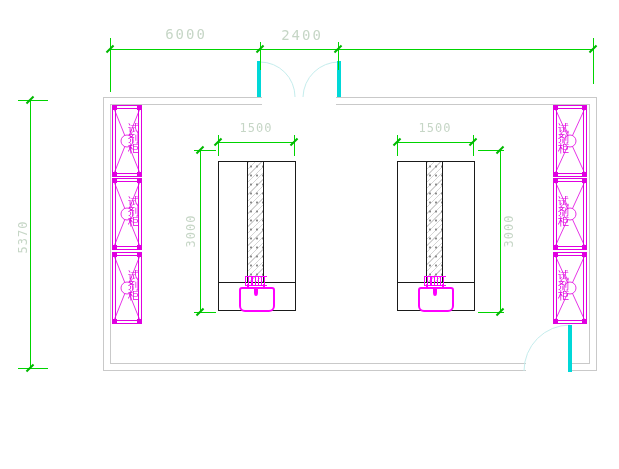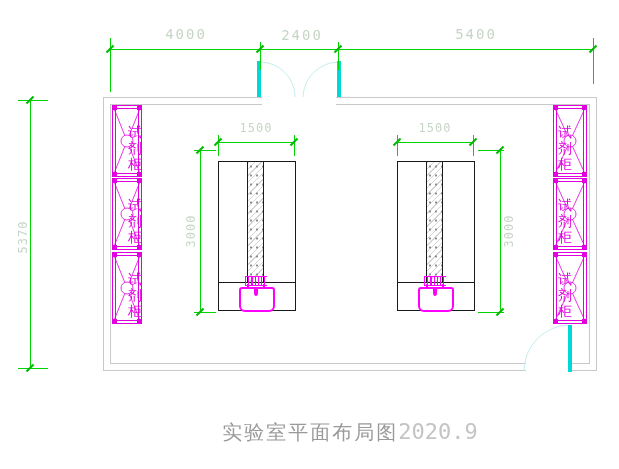--- a/index.html
+++ b/index.html
@@ -38,21 +38,21 @@
   }
   .dev-body{position:absolute;border:2px solid #ff00ff;border-radius:3px 3px 6px 6px;background:#fff;}
   .dev-drop{position:absolute;width:4px;height:7px;background:#ff00ff;border-radius:0 0 50% 50%;}
   .dev-handle{position:absolute;width:2px;height:6px;background:#ff00ff;}
   
   .cab{position:absolute;border:1px solid #e000e0;background:#ffffff;}
   .cab-inner{position:absolute;left:2px;top:2px;right:2px;bottom:2px;border:1px solid #e000e0;}
   .cab svg{position:absolute;left:0;top:0;}
   .cap{position:absolute;width:5px;height:5px;background:#e000e0;}
   .cab-label{
-    position:absolute;width:11px;font-size:14px;line-height:16px;color:#e000e0;
+    position:absolute;width:11px;font-size:11px;line-height:10px;color:#e000e0;
     word-break:break-all;text-align:left;
   }
   
   .leaf{position:absolute;width:4px;background:#00d8d8;}
   
   #title-row{position:absolute;left:200px;top:419px;width:300px;text-align:center;white-space:nowrap;}
   .title-cn{font-size:20px;color:#9a9a9a;letter-spacing:2px;}
   .title-num{font-size:22px;color:#c4c4c4;font-family:"DejaVu Sans Mono","Liberation Mono",monospace;}
   svg.overlay{position:absolute;left:0;top:0;pointer-events:none;}
 </style>
@@ -79,23 +79,22 @@
 
   <div class="hline" style="left:110px;top:49px;width:483px;"></div>
   <div class="vline" style="left:110px;top:38px;height:54px;"></div>
   <div class="vline" style="left:260px;top:42px;height:28px;"></div>
   <div class="vline" style="left:338px;top:42px;height:28px;"></div>
   <div class="vline" style="left:593px;top:38px;height:46px;"></div>
   <div class="tick" style="left:105px;top:48px;"></div>
   <div class="tick" style="left:255px;top:48px;"></div>
   <div class="tick" style="left:333px;top:48px;"></div>
   <div class="tick" style="left:588px;top:48px;"></div>
-  <div class="dimtext" style="left:148px;top:26px;width:76px;">4000</div>
+  <div class="dimtext" style="left:148px;top:26px;width:76px;">6000</div>
   <div class="dimtext" style="left:272px;top:27px;width:60px;">2400</div>
-  <div class="dimtext" style="left:438px;top:26px;width:76px;">5400</div>
 
   <div class="vline" style="left:30px;top:100px;height:268px;"></div>
   <div class="hline" style="left:18px;top:100px;width:30px;"></div>
   <div class="hline" style="left:18px;top:368px;width:30px;"></div>
   <div class="tick" style="left:25px;top:99px;"></div>
   <div class="tick" style="left:25px;top:367px;"></div>
   <div class="dimtext small rot90" style="left:0px;top:230px;width:45px;height:14px;">5370</div>
 
   <div class="bench" style="left:218px;top:161px;width:76px;height:148px;"></div>
   <div class="column" style="left:247px;top:162px;width:15px;height:120px;"></div>
@@ -218,17 +217,14 @@
       <line x1="0" y1="70" x2="32" y2="0" stroke="#e000e0" stroke-width="0.8"></line>
       <circle cx="16" cy="35" r="6" fill="#ffffff" stroke="#e000e0" stroke-width="0.8"></circle>
     </svg>
     <div class="cap" style="left:-1px;top:-1px;"></div>
       <div class="cap" style="right:-1px;top:-1px;"></div>
     <div class="cap" style="left:-1px;bottom:-1px;"></div>
       <div class="cap" style="right:-1px;bottom:-1px;"></div>
     <div class="cab-label" style="left:4px;top:18px;">试剂柜</div>
   </div>
 
-  <div id="title-row">
-    <span class="title-cn">实验室平面布局图</span><span class="title-num">2020.9</span>
-  </div>
 
 </div>
 
 </body></html>

